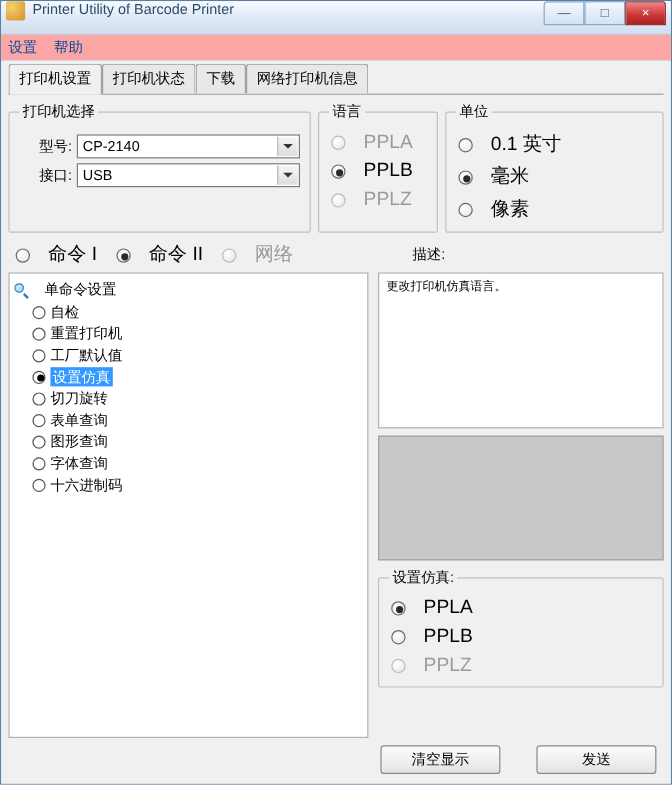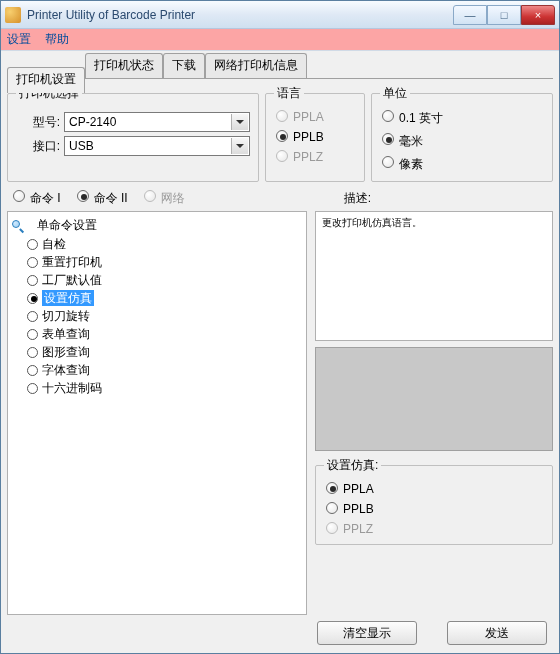--- a/index.html
+++ b/index.html
@@ -18,21 +18,20 @@
     height: 654px;
     border: 1px solid #5a7fa0;
     background: #f0f0f0;
     display: flex;
     flex-direction: column;
   }
   .titlebar {
     height: 28px;
     background: linear-gradient(to bottom, #f7fbff 0%, #dfe9f5 50%, #cfe0f0 100%);
     display: flex;
-    align-items: center;
     padding: 0 4px;
     border-bottom: 1px solid #b5c7de;
   }
   .titlebar .app-icon {
     width: 16px; height: 16px;
     background: radial-gradient(circle at 30% 30%, #f8d070, #d6902a);
     border-radius: 2px;
     margin-right: 6px;
   }
   .titlebar .title {
@@ -89,21 +88,21 @@
     background: #e8e8e8;
     margin-right: 0px;
     border-top-left-radius: 3px;
     border-top-right-radius: 3px;
     font-size: 12px;
     cursor: default;
   }
   .tab.active {
     background: #f0f0f0;
     position: relative;
-    top: 15px;
+    top: 1px;
     padding-bottom: 5px;
   }
   .top-row {
     display: flex;
     gap: 6px;
     margin-top: 4px;
   }
   fieldset.groupbox {
     border: 1px solid #c0c0c0;
     border-radius: 2px;
@@ -146,22 +145,22 @@
     right: 5px; top: 50%;
     width: 0; height: 0;
     border-left: 4px solid transparent;
     border-right: 4px solid transparent;
     border-top: 4px solid #333;
     transform: translateY(-50%);
     z-index: 2;
   }
   .radiolist { display: flex; flex-direction: column; gap: 6px; padding: 2px 0 0 2px;}
   .radio {
-    display: flex; align-items: flex-start; gap: 5px;
-    font-size: 12px;
+    display: flex; align-items: center; gap: 15px;
+    font-size: 16px;
   }
   .rdot {
     width: 12px; height: 12px;
     border: 1px solid #6a6a6a;
     border-radius: 50%;
     background: radial-gradient(circle at 35% 35%, #fff, #e6e6e6);
     position: relative;
     flex-shrink: 0;
   }
   .rdot.checked::after {

